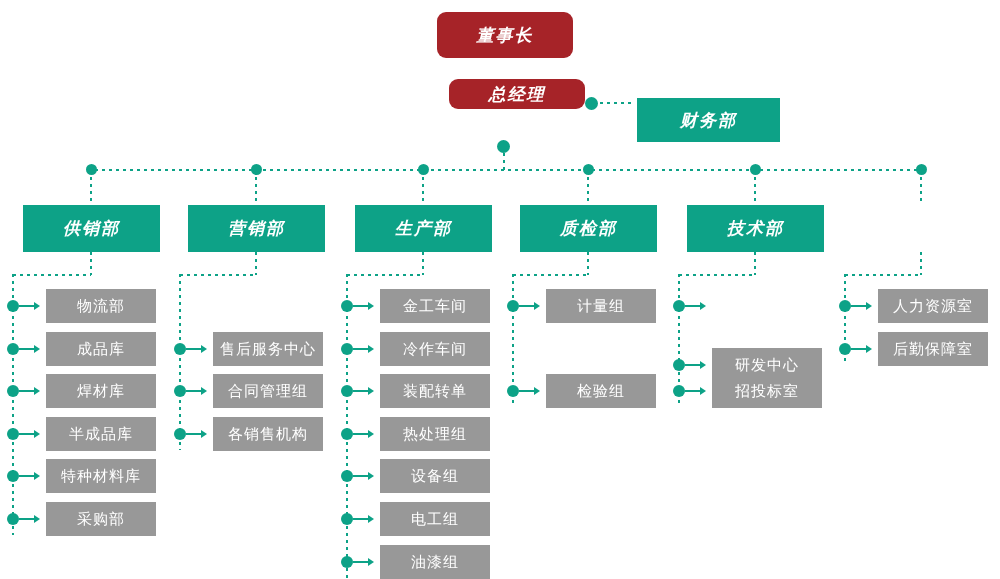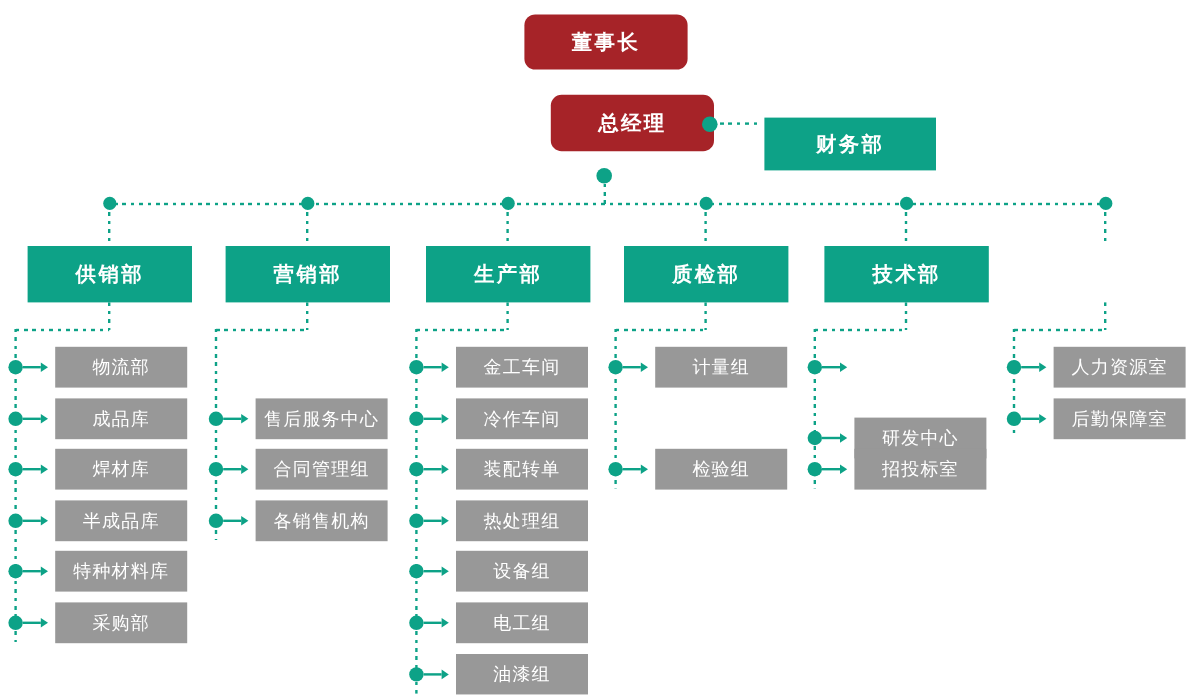--- a/index.html
+++ b/index.html
@@ -3,21 +3,21 @@
 <meta charset="utf-8">
 <style>
   :root { --red:#A62328; --teal:#0DA287; --gray:#989898; }
   html,body { margin:0; padding:0; background:#fff; }
   .stage {
     position:relative; width:1000px; height:579px; overflow:hidden;
     background:#fff; font-family:"Liberation Sans","DejaVu Sans",sans-serif;
   }
   .node {
     position:absolute; display:flex; align-items:center; justify-content:center;
-    color:#fff; text-align:center; box-sizing:border-box;
+    color:#fff; text-align:center; box-sizing:border-box;font-style:italic;
   }
   .red { background:var(--red); font-size:17px; font-weight:bold; letter-spacing:2px; }
   .rounded { border-radius:9px; }
   .teal { background:var(--teal); font-size:17px; font-weight:bold; letter-spacing:2px; }
   .head { width:137px; height:47px; top:205px; }
   .dline-h {
     position:absolute; height:2px;
     background-image:repeating-linear-gradient(to right, var(--teal) 0 3px, transparent 3px 7px);
   }
   .dline-v {
@@ -38,21 +38,21 @@
     color:#fff; font-size:15px; letter-spacing:1px;
     display:flex; align-items:center; justify-content:center;
   }
 </style>
 </head>
 <body>
 
 <div class="stage">
 
   <div class="node red rounded" style="left:437px;top:12px;width:136px;height:46px">董事长</div>
-  <div class="node red rounded" style="left:459px;top:79px;width:136px;height:47px">总经理</div>
+  <div class="node red rounded" style="left:449px;top:79px;width:136px;height:30px">总经理</div>
 
   <div class="node teal" style="left:637px;top:98px;width:143px;height:44px">财务部</div>
   <span class="cdot" style="left:585px;top:97px;width:13px;height:13px"></span>
   <span class="dline-h" style="left:600px;top:102px;width:33px"></span>
 
   <span class="cdot" style="left:497px;top:140px;width:13px;height:13px"></span>
   <span class="dline-v" style="left:503px;top:153px;height:17px"></span>
 
   <span class="dline-h" style="left:88px;top:169px;width:835px"></span>
 

